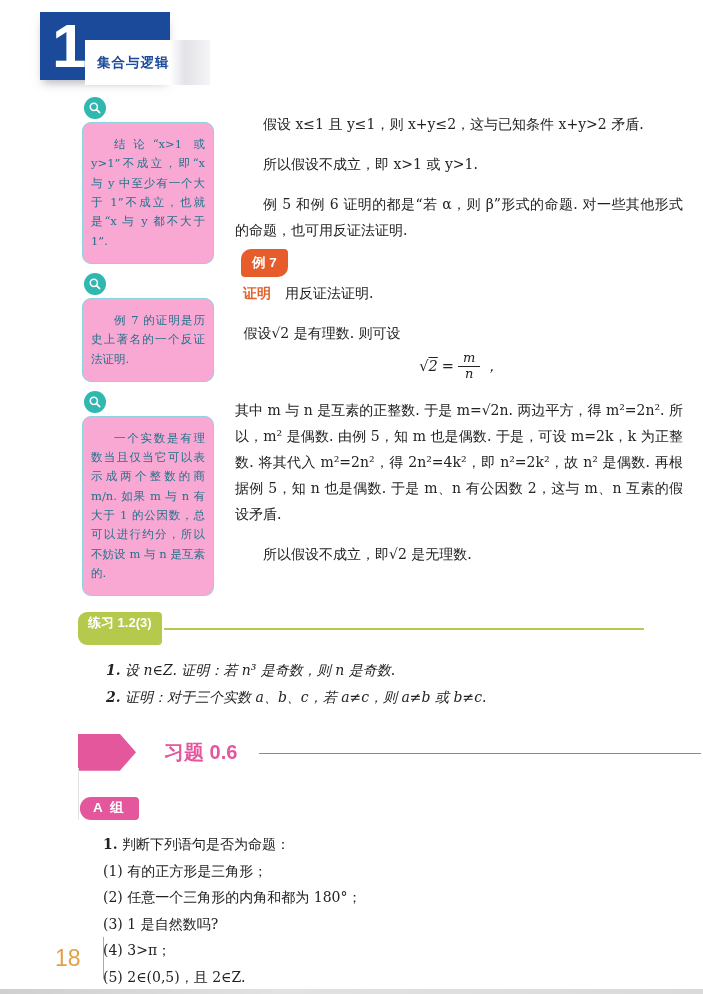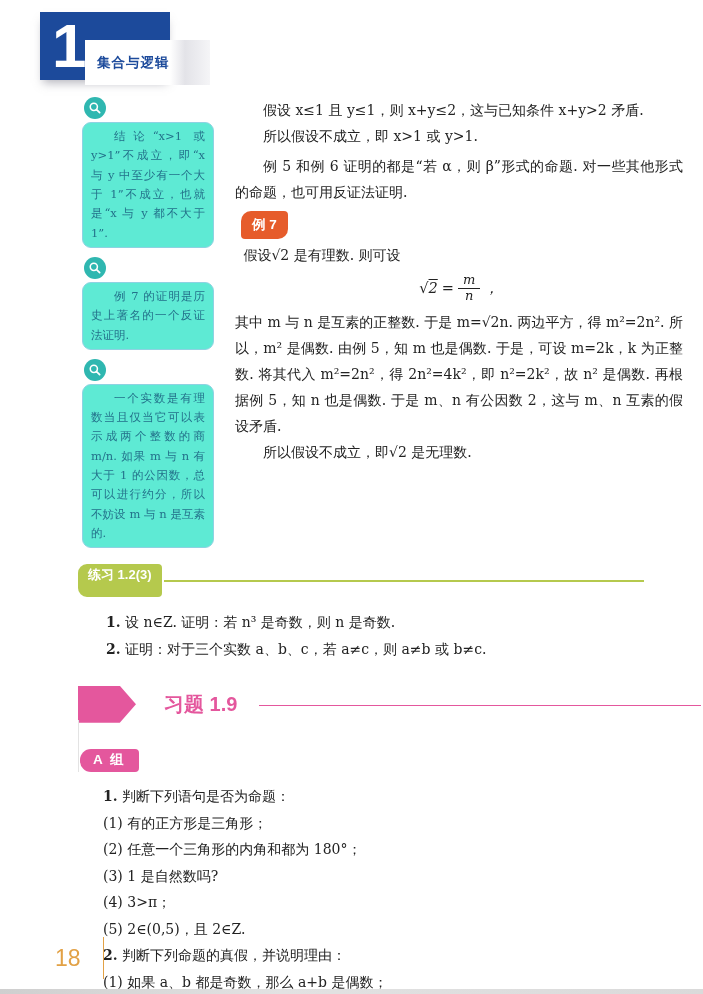--- a/index.html
+++ b/index.html
@@ -36,28 +36,28 @@
   }
 
   
   .top-row { display:flex; margin-top:15px; }
   .notes-col { flex:none; width:132px; margin-left:82px; }
   .note-icon {
     width:22px; height:22px; border-radius:50%; background:#2fb7b0;
     display:flex; align-items:center; justify-content:center; margin:0 0 3px 2px;
   }
   .note-box {
-    border:1.5px solid #8ed2e2; background:#5eead4; border-radius:9px;
-    padding:4px 8px; margin-bottom:9px;
+    border:1.5px solid #8ed2e2; background:#f9a8d4; border-radius:9px;
+    padding:12px 8px; margin-bottom:9px;
     color:#23718a; font-size:11.5px; line-height:1.68; text-align:justify;
   }
   .note-box p { text-indent:2em; }
 
   .main-col { flex:none; width:448px; margin-left:21px; font-size:14px; line-height:26px; }
-  .main-col p { text-align:justify; text-indent:2em; }
+  .main-col p { text-align:justify; text-indent:2em;margin-top:14px; }
   .para3 { margin-top:4px; }
 
   .example-row { margin:5px 0 3px 0; display:flex; align-items:flex-end; }
   .example-badge {
     flex:none; background:#e65c2b; color:#fff; font-weight:bold; font-size:13.5px;
     border-radius:10px 4px 10px 4px; padding:1px 11px; margin:1px 14px 0 6px;
     font-family:"Liberation Sans",sans-serif;
   }
   .proof-row { display:flex; }
   .proof-label {
@@ -74,21 +74,21 @@
 
   
   .exercise-section { margin:7px 0 0 78px; width:566px; }
   .exercise-head { display:flex; align-items:center; }
   .exercise-badge {
     flex:none; background:#b5c94d; color:#fff; font-weight:bold; font-size:13px;
     font-family:"Liberation Sans",sans-serif;
     border-radius:9px 4px 4px 9px; padding:2px 10px 13px 10px;
   }
   .exercise-rule { flex:1; height:2px; background:#b5c94d; margin-left:2px; }
-  .exercise-items { margin:12px 0 0 28px; font-size:14px; line-height:27px; }
+  .exercise-items { margin:12px 0 0 28px; font-size:14px; line-height:27px;font-style:italic; }
 
   
   .problems-header { position:relative; margin:20px 0 0 78px; display:flex; align-items:center; height:42px; }
   .problems-arrow {
     flex:none; width:58px; height:37px; background:#e4579d;
     clip-path:polygon(0 0,72% 0,100% 50%,72% 100%,0 100%);
   }
   .problems-arrow-tail {
     position:absolute; left:0; top:37px; width:1px; height:52px; background:#e3e3e3;
   }
@@ -163,20 +163,24 @@
 
     <div class="main-col">
       <p>假设 x≤1 且 y≤1，则 x+y≤2，这与已知条件 x+y&gt;2 矛盾.</p>
       <p>所以假设不成立，即 x&gt;1 或 y&gt;1.</p>
       <p class="para3">例 5 和例 6 证明的都是“若 α，则 β”形式的命题. 对一些其他形式的命题，也可用反证法证明.</p>
 
       <div class="example-row">
         <span class="example-badge">例 7</span>
       </div>
 
+      <div class="proof-row">
+        <span class="proof-label">证明</span>
+        <span>用反证法证明.</span>
+      </div>
 
       <p style="text-indent:0.6em;">假设√2 是有理数. 则可设</p>
 
       <div class="equation">
         <span><span>√</span><span class="vinculum">2</span></span>
         <span>=</span>
         <span class="frac">
           <span class="num">m</span>
           <span class="den">n</span>
         </span>
@@ -195,21 +199,21 @@
     </div>
     <div class="exercise-items">
       <div><b>1.</b> <span>设 n∈Z. 证明：若 n³ 是奇数，则 n 是奇数.</span></div>
       <div><b>2.</b> <span>证明：对于三个实数 a、b、c，若 a≠c，则 a≠b 或 b≠c.</span></div>
     </div>
   </div>
 
   <div class="problems-header">
     <span class="problems-arrow"></span>
     <span class="problems-arrow-tail"></span>
-    <span class="problems-title">习题 1.9</span>
+    <span class="problems-title">习题 0.6</span>
     <span class="problems-rule"></span>
   </div>
 
   <div>
     <span class="group-badge">A 组</span>
   </div>
 
   <div class="problem-list">
     <div class="stem"><b>1.</b> <span>判断下列语句是否为命题：</span></div>
     <div>(1) 有的正方形是三角形；</div>

